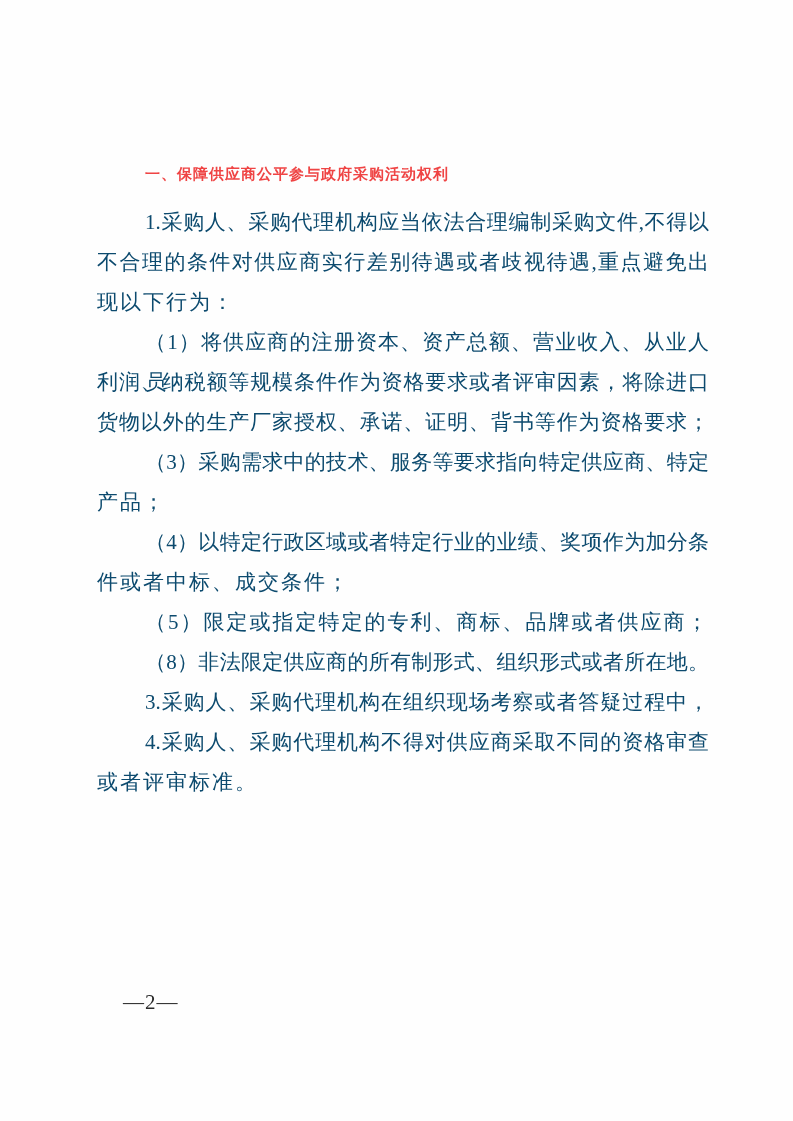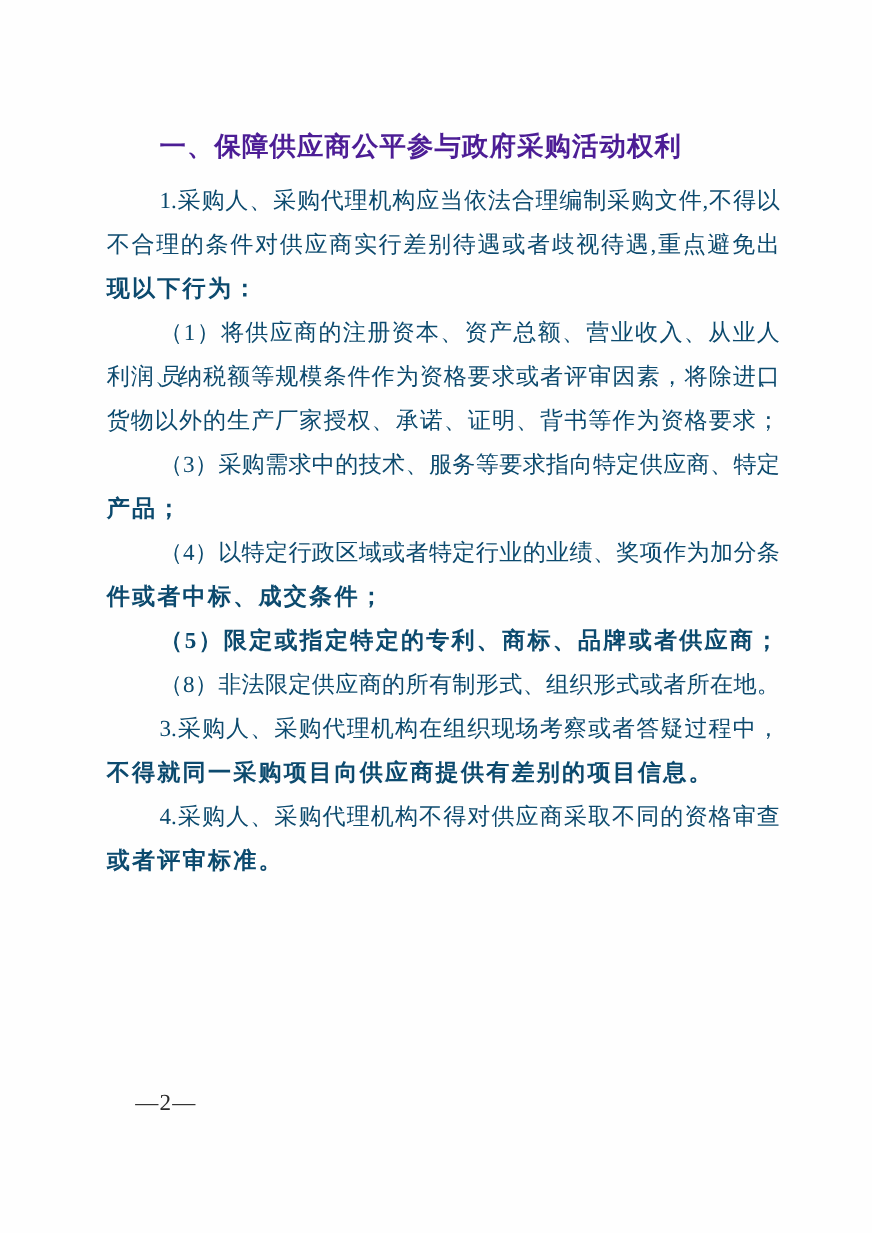--- a/index.html
+++ b/index.html
@@ -23,44 +23,44 @@
     top: 114px;
     width: 612px;
   }
   .heading {
     height: 40px;
     line-height: 40px;
     padding-left: 48px;
     margin-bottom: 8px;
     font-family: "Liberation Sans", "DejaVu Sans", sans-serif;
     font-weight: 700;
-    font-size: 24px;
+    font-size: 15px;
     letter-spacing: 1px;
-    color: #4c1d95;
+    color: #ef4444;
     white-space: nowrap;
+    margin-top: 40px;
   }
   .para { width: 612px; }
   .ln {
     height: 40px;
     line-height: 40px;
     font-size: 21px;
     color: #0c4a6e;
   }
   
   .fill {
     text-align: justify;
     text-align-last: justify;
     text-justify: inter-character;
     word-break: break-all;
   }
   
   .last {
     letter-spacing: 2px;
     white-space: nowrap;
-    font-weight: bold;
   }
   .indent { padding-left: 48px; }
   .pagenum {
     position: absolute;
     left: 123px;
     top: 990px;
     height: 24px;
     line-height: 24px;
     font-size: 21px;
     letter-spacing: 1px;
@@ -102,21 +102,20 @@
       <div class="ln last indent">（5）限定或指定特定的专利、商标、品牌或者供应商；</div>
     </div>
 
     <div class="para">
       <div class="ln fill indent">（8）非法限定供应商的所有制形式、组织形式或者所在地。</div>
     </div>
 
 
     <div class="para">
       <div class="ln fill indent">3.采购人、采购代理机构在组织现场考察或者答疑过程中，</div>
-      <div class="ln last">不得就同一采购项目向供应商提供有差别的项目信息。</div>
     </div>
 
     <div class="para">
       <div class="ln fill indent">4.采购人、采购代理机构不得对供应商采取不同的资格审查</div>
       <div class="ln last">或者评审标准。</div>
     </div>
 
   </div>
 
   <div class="pagenum">—2—</div>

